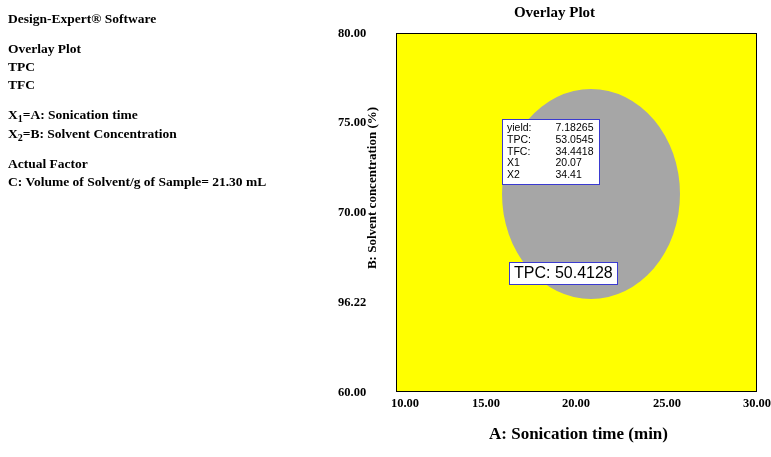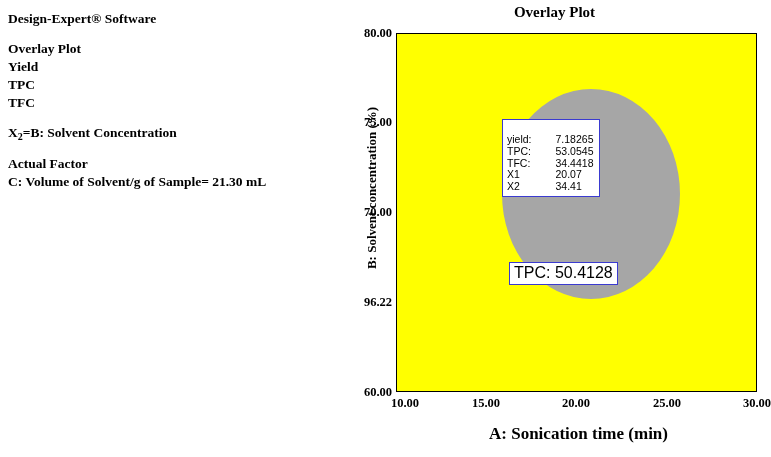--- a/index.html
+++ b/index.html
@@ -68,21 +68,21 @@
     height: 210px;
     background: #a6a6a6;
     border-radius: 50%;
   }
 
   
   .ytick {
     position: absolute;
     right: 0;
     width: 54px;
-    text-align: right;
+    text-align: left;
     font-size: 12.5px;
     font-weight: bold;
     transform: translateY(-50%);
     white-space: nowrap;
   }
   #y-axis-labels {
     position: absolute;
     left: 0;
     top: 0;
     width: 54px;
@@ -121,21 +121,21 @@
     white-space: nowrap;
   }
 
   
   #info-flag {
     position: absolute;
     left: 105px;
     top: 85px;
     background: #ffffff;
     border: 1px solid #3a3ad0;
-    padding: 14px 4px 3px 4px;
+    padding: 2px 4px 3px 4px;
     font-family: "Liberation Sans", sans-serif;
     font-size: 10.5px;
     line-height: 1.12;
     color: #000000;
     white-space: nowrap;
   }
   #info-flag table { border-collapse: collapse; }
   #info-flag td { padding: 0 2px 0 0; font-size: 10.5px; }
   #info-flag td.val { padding-left: 22px; }
 
@@ -152,24 +152,24 @@
     white-space: nowrap;
   }
 </style>
 </head>
 <body>
 
 <div id="legend-panel">
   <div class="legend-line">Design-Expert® Software</div>
   <div class="legend-gap"></div>
   <div class="legend-line">Overlay Plot</div>
-  <div class="legend-line">Yield</div>
   <div class="legend-line">TPC</div>
   <div class="legend-line">TFC</div>
   <div class="legend-gap"></div>
+  <div class="legend-line"><span>X</span><span class="sub">1</span><span>=A: Sonication time</span></div>
   <div class="legend-line"><span>X</span><span class="sub">2</span><span>=B: Solvent Concentration</span></div>
   <div class="legend-gap"></div>
   <div class="legend-line">Actual Factor</div>
   <div class="legend-line">C: Volume of Solvent/g of Sample= 21.30 mL</div>
 </div>
 
 <div id="chart-wrap">
 
   <div id="chart-title">Overlay Plot</div>
 

